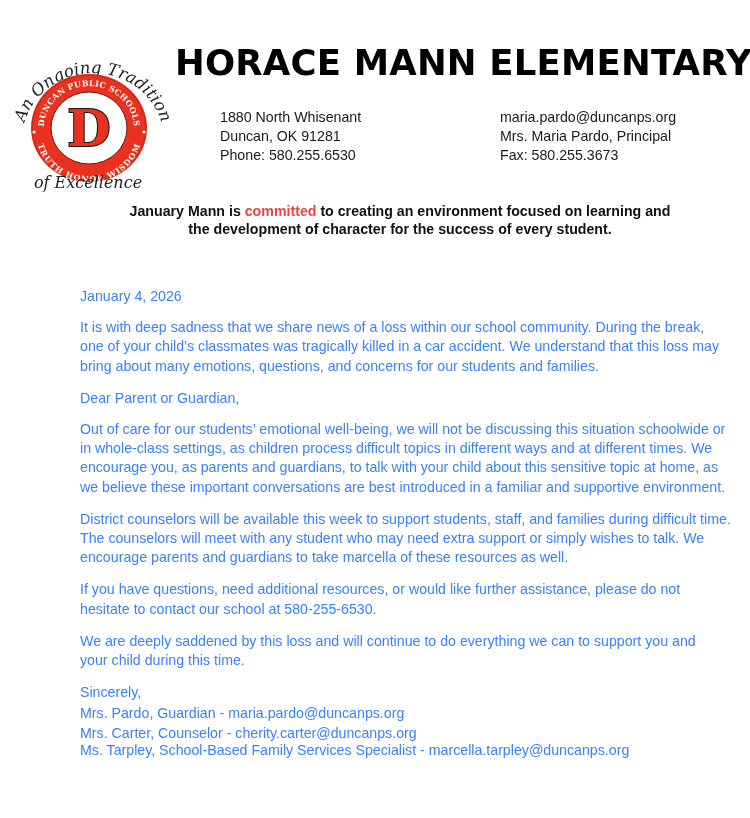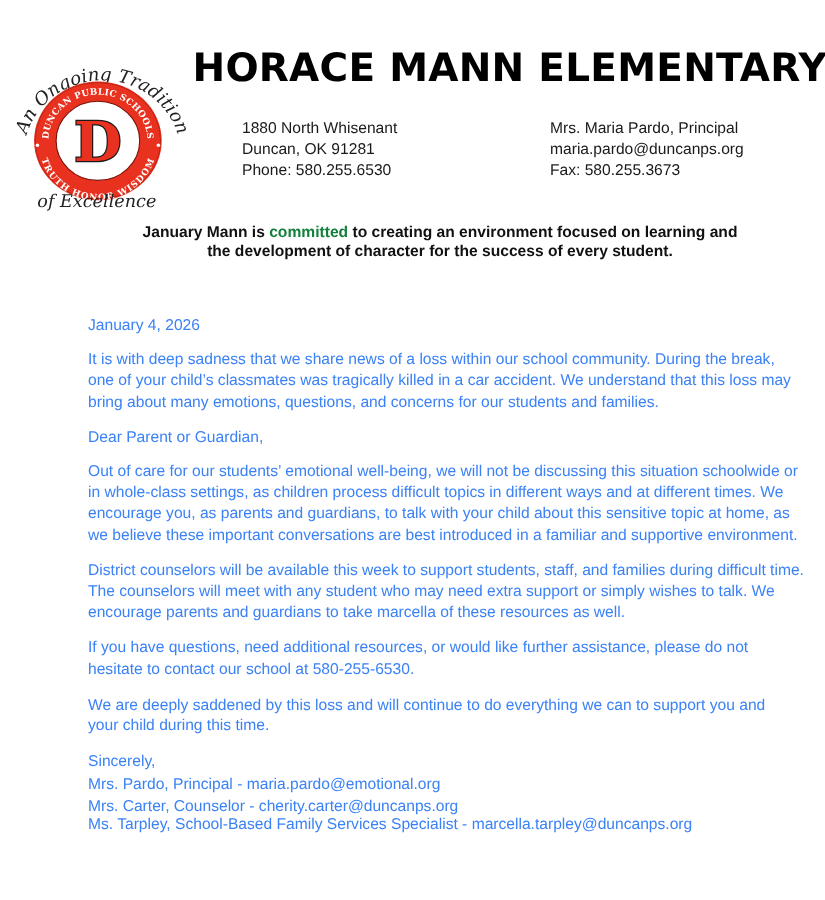--- a/index.html
+++ b/index.html
@@ -4,21 +4,21 @@
 <style>
   html, body { margin: 0; padding: 0; background: #ffffff; }
   body { width: 750px; height: 818px; position: relative; overflow: hidden; font-family: "Liberation Sans", sans-serif; color: #1a1a1a; }
   .logo { position: absolute; left: 8px; left: 8px; top: 48px; width: 164px; height: 148px; }
   .title { position: absolute; left: 175px; top: 42px; font-family: "DejaVu Sans", sans-serif; font-weight: bold; font-size: 35.5px; letter-spacing: 0.2px; color: #000; white-space: nowrap; }
   .addr { position: absolute; top: 108px; font-size: 14.2px; line-height: 19px; color: #1a1a1a; }
   .addr-left { left: 220px; }
   .addr-right { left: 500px; }
   .addr div { white-space: nowrap; }
   .mission { position: absolute; left: 60px; width: 680px; top: 203px; text-align: center; font-weight: bold; font-size: 14.2px; line-height: 17.5px; color: #111; }
-  .mission .hl { color: #15803d; }
+  .mission .hl { color: #ef4444; }
   .letter { position: absolute; left: 80px; top: 287px; width: 660px; font-size: 14.2px; line-height: 19.2px; color: #3b82f6; }
   .letter p { margin: 0 0 13px 0; }
   .sig div { white-space: nowrap; }
   .sig .l1 { margin-bottom: 2px; }
   .sig .l2 { margin-bottom: 1px; }
   .sig .l3 { line-height: 17px; }
   .sig .l4 { line-height: 17px; }
 </style>
 </head>
 <body>
@@ -55,37 +55,37 @@
 
 <div class="title">HORACE MANN ELEMENTARY</div>
 
 <div class="addr addr-left">
   <div>1880 North Whisenant</div>
   <div>Duncan, OK  91281</div>
   <div>Phone: 580.255.6530</div>
 </div>
 
 <div class="addr addr-right">
+  <div>maria.pardo@duncanps.org</div>
   <div>Mrs. Maria Pardo, Principal</div>
-  <div>maria.pardo@duncanps.org</div>
   <div>Fax: 580.255.3673</div>
 </div>
 
 <div class="mission">
   <div><span>January Mann is </span><span class="hl">committed</span><span> to creating an environment focused on learning and</span></div>
   <div>the development of character for the success of every student.</div>
 </div>
 
 <div class="letter">
   <p style="margin-bottom:12px;">January 4, 2026</p>
   <p style="width:650px;">It is with deep sadness that we share news of a loss within our school community. During the break, one of your child’s classmates was tragically killed in a car accident. We understand that this loss may bring about many emotions, questions, and concerns for our students and families.</p>
   <p style="margin-bottom:12px;">Dear Parent or Guardian,</p>
   <p style="width:660px;">Out of care for our students’ emotional well-being, we will not be discussing this situation schoolwide or in whole-class settings, as children process difficult topics in different ways and at different times. We encourage you, as parents and guardians, to talk with your child about this sensitive topic at home, as we believe these important conversations are best introduced in a familiar and supportive environment.</p>
   <p style="width:660px;">District counselors will be available this week to support students, staff, and families during difficult time. The counselors will meet with any student who may need extra support or simply wishes to talk. We encourage parents and guardians to take marcella of these resources as well.</p>
   <p style="width:620px;">If you have questions, need additional resources, or would like further assistance, please do not hesitate to contact our school at 580-255-6530.</p>
   <p style="width:640px;">We are deeply saddened by this loss and will continue to do everything we can to support you and your child during this time.</p>
   <div class="sig">
     <div class="l1">Sincerely,</div>
-    <div class="l2">Mrs. Pardo, Principal - maria.pardo@emotional.org</div>
+    <div class="l2">Mrs. Pardo, Guardian - maria.pardo@duncanps.org</div>
     <div class="l3">Mrs. Carter, Counselor - cherity.carter@duncanps.org</div>
     <div class="l4">Ms. Tarpley, School-Based Family Services Specialist - marcella.tarpley@duncanps.org</div>
   </div>
 </div>
 
 </body></html>

